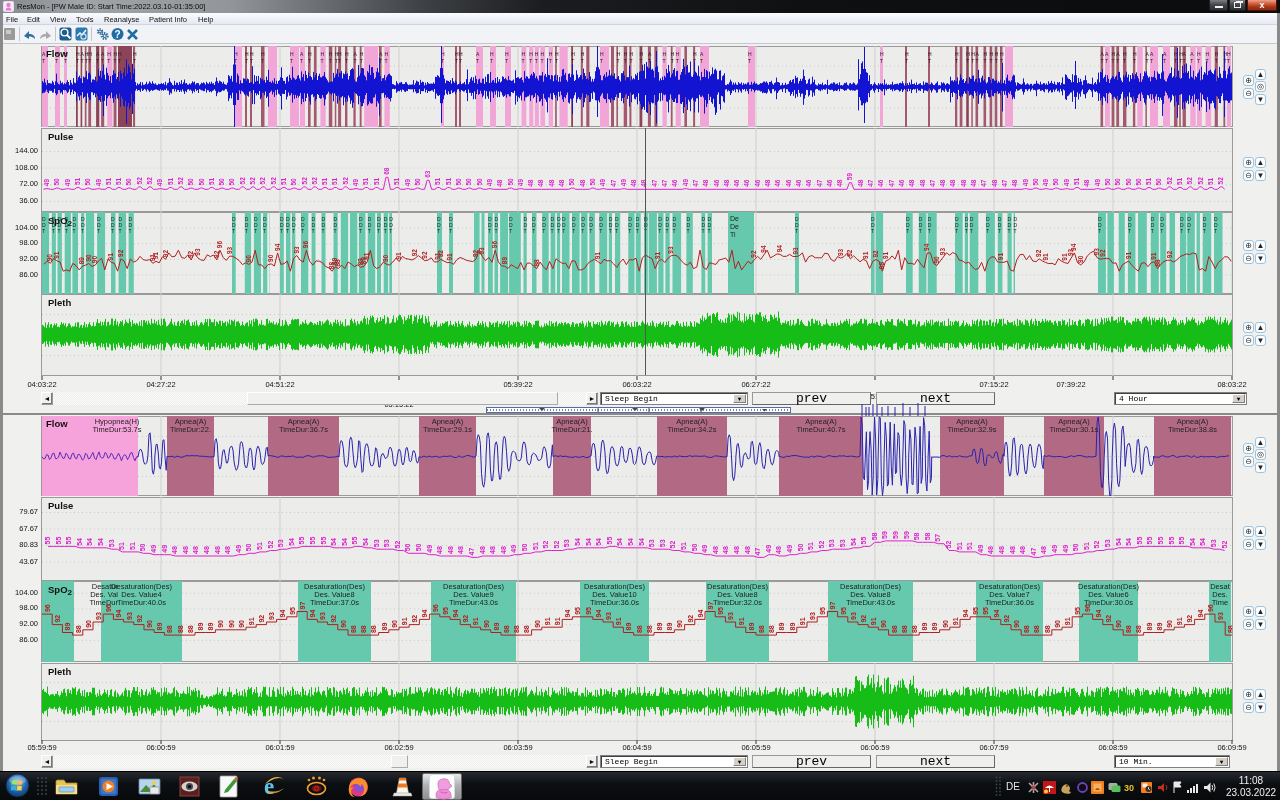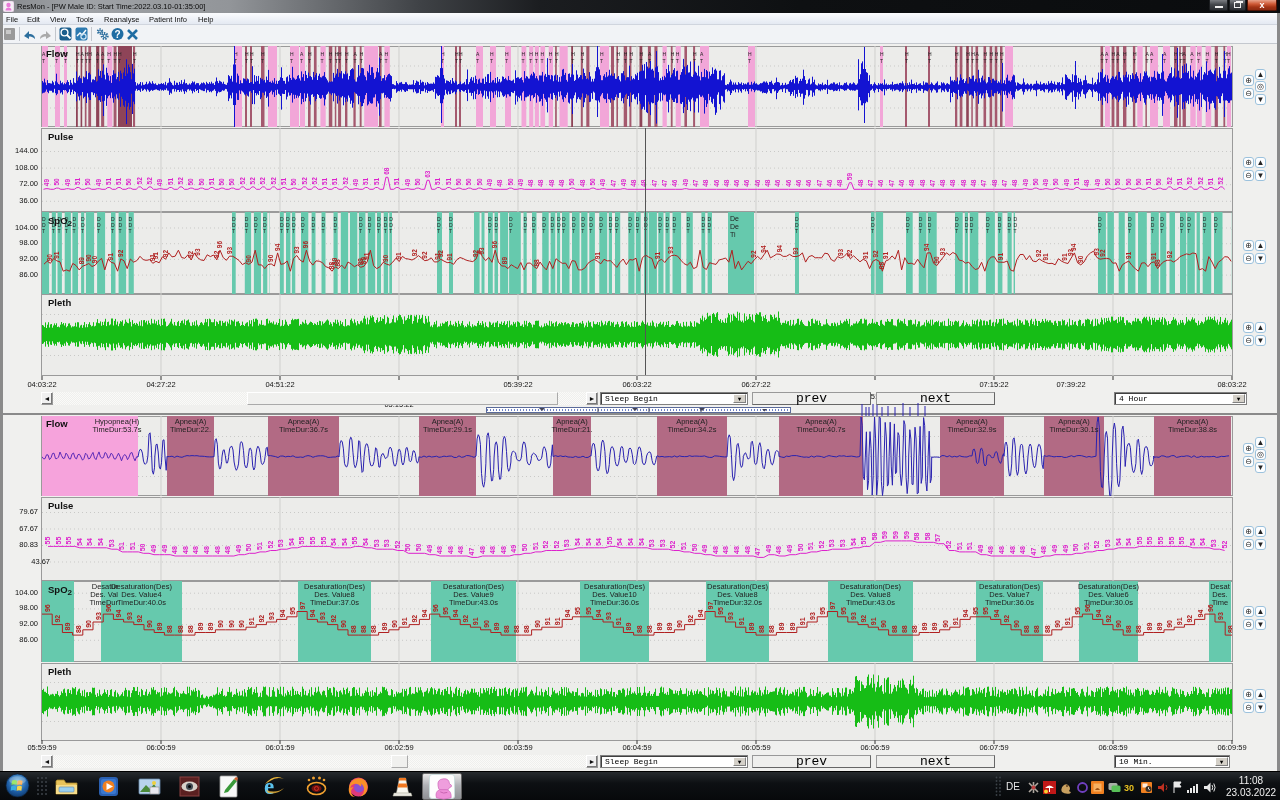--- a/index.html
+++ b/index.html
@@ -1071,21 +1071,21 @@
     <line x1="952" y1="0" x2="952" y2="84" stroke="#cfcfcd" stroke-width="1"></line>
     <line x1="1071" y1="0" x2="1071" y2="84" stroke="#cfcfcd" stroke-width="1"></line>
     <line x1="0" y1="15.5" x2="1190" y2="15.5" stroke="#c9c9c7" stroke-width="1" stroke-dasharray="1 3"></line>
     <line x1="0" y1="32" x2="1190" y2="32" stroke="#c9c9c7" stroke-width="1" stroke-dasharray="1 3"></line>
     <line x1="0" y1="48.5" x2="1190" y2="48.5" stroke="#c9c9c7" stroke-width="1" stroke-dasharray="1 3"></line>
     <line x1="0" y1="65" x2="1190" y2="65" stroke="#c9c9c7" stroke-width="1" stroke-dasharray="1 3"></line>
   </svg>
 <div class="ylab" style="left:2px;top:507px">79.67</div>
 <div class="ylab" style="left:2px;top:523.5px">67.67</div>
 <div class="ylab" style="left:2px;top:540px">80.83</div>
-<div class="ylab" style="left:14px;top:556.5px">43.67</div>
+<div class="ylab" style="left:2px;top:556.5px">43.67</div>
 <svg style="position:absolute;left:42px;top:496.5px" width="1190" height="84.0" viewBox="0 0 1190 84.0">
     <path d="M6 49.4L11.6 49.4L16.6 49.4L22.2 49.4L27.2 49.4L32.8 49.4L37.8 50.8L43.4 50.8L48.4 50.8L54 50.8L59 50.8L64.6 50.8L69.6 52.2L75.2 52.2L80.2 54.9L85.8 54.9L90.8 54.9L96.4 54.9L101.4 56.3L107 56.3L112 57.7L117.6 57.7L122.6 57.7L128.2 57.7L133.2 59L138.8 59L143.8 59L149.4 59L154.4 59L160 59L165 59L170.6 59L175.6 59L181.2 59L186.2 59L191.8 59L196.8 57.7L202.4 57.7L207.4 56.3L213 56.3L218 54.9L223.6 54.9L228.6 53.5L234.2 53.5L239.2 52.2L244.8 52.2L249.8 50.8L255.4 50.8L260.4 49.4L266 49.4L271 49.4L276.6 49.4L281.6 49.4L287.2 49.4L292.2 50.8L297.8 50.8L302.8 50.8L308.4 50.8L313.4 49.4L319 49.4L324 50.8L329.6 50.8L334.6 52.2L340.2 52.2L345.2 52.2L350.8 52.2L355.8 53.5L361.4 53.5L366.4 56.3L372 56.3L377 56.3L382.6 56.3L387.6 57.7L393.2 57.7L398.2 59L403.8 59L408.8 59L414.4 59L419.4 59L425 59L430 60.4L435.6 60.4L440.6 59L446.2 59L451.2 59L456.8 59L461.8 59L467.4 59L472.4 57.7L478 57.7L483 56.3L488.6 56.3L493.6 54.9L499.2 54.9L504.2 53.5L509.8 53.5L514.8 53.5L520.4 53.5L525.4 52.2L531 52.2L536 50.8L541.6 50.8L546.6 50.8L552.2 50.8L557.2 50.8L562.8 50.8L567.8 49.4L573.4 49.4L578.4 50.8L584 50.8L589 50.8L594.6 50.8L599.6 50.8L605.2 50.8L610.2 52.2L615.8 52.2L620.8 52.2L626.4 52.2L631.4 53.5L637 53.5L642 54.9L647.6 54.9L652.6 56.3L658.2 56.3L663.2 57.7L668.8 57.7L673.8 59L679.4 59L684.4 59L690 59L695 59L700.6 59L705.6 59L711.2 59L716.2 60.4L721.8 60.4L726.8 57.7L732.4 57.7L737.4 59L743 59L748 57.7L753.6 57.7L758.6 56.3L764.2 56.3L769.2 54.9L774.8 54.9L779.8 53.5L785.4 53.5L790.4 52.2L796 52.2L801 52.2L806.6 52.2L811.6 50.8L817.2 50.8L822.2 49.4L827.8 49.4L832.8 45.3L838.4 45.3L843.4 43.9L849 43.9L854 43.9L859.6 43.9L864.6 43.9L870.2 43.9L875.2 45.3L880.8 45.3L885.8 45.3L891.4 45.3L896.4 46.7L902 46.7L907 53.5L912.6 53.5L917.6 54.9L923.2 54.9L928.2 54.9L933.8 54.9L938.8 57.7L944.4 57.7L949.4 59L955 59L960 59L965.6 59L970.6 59L976.2 59L981.2 59L986.8 59L991.8 60.4L997.4 60.4L1002.4 59L1008 59L1013 57.7L1018.6 57.7L1023.6 57.7L1029.2 57.7L1034.2 56.3L1039.8 56.3L1044.8 54.9L1050.4 54.9L1055.4 53.5L1061 53.5L1066 52.2L1071.6 52.2L1076.6 50.8L1082.2 50.8L1087.2 50.8L1092.8 50.8L1097.8 49.4L1103.4 49.4L1108.4 49.4L1114 49.4L1119 49.4L1124.6 49.4L1129.6 49.4L1135.2 49.4L1140.2 49.4L1145.8 49.4L1150.8 50.8L1156.4 50.8L1161.4 50.8L1167 50.8L1172 52.2L1177.6 52.2L1182.6 53.5" stroke="#dd22cc" stroke-width="1" fill="none"></path>
     <text transform="translate(8 47.4) rotate(-90)" font-size="7" font-weight="bold" fill="#dd22cc" font-family="Liberation Sans">55</text>
     <text transform="translate(18.6 47.4) rotate(-90)" font-size="7" font-weight="bold" fill="#dd22cc" font-family="Liberation Sans">55</text>
     <text transform="translate(29.2 47.4) rotate(-90)" font-size="7" font-weight="bold" fill="#dd22cc" font-family="Liberation Sans">55</text>
     <text transform="translate(39.8 48.8) rotate(-90)" font-size="7" font-weight="bold" fill="#dd22cc" font-family="Liberation Sans">54</text>
     <text transform="translate(50.4 48.8) rotate(-90)" font-size="7" font-weight="bold" fill="#dd22cc" font-family="Liberation Sans">54</text>
     <text transform="translate(61 48.8) rotate(-90)" font-size="7" font-weight="bold" fill="#dd22cc" font-family="Liberation Sans">54</text>
     <text transform="translate(71.6 50.2) rotate(-90)" font-size="7" font-weight="bold" fill="#dd22cc" font-family="Liberation Sans">53</text>
     <text transform="translate(82.2 52.9) rotate(-90)" font-size="7" font-weight="bold" fill="#dd22cc" font-family="Liberation Sans">51</text>

